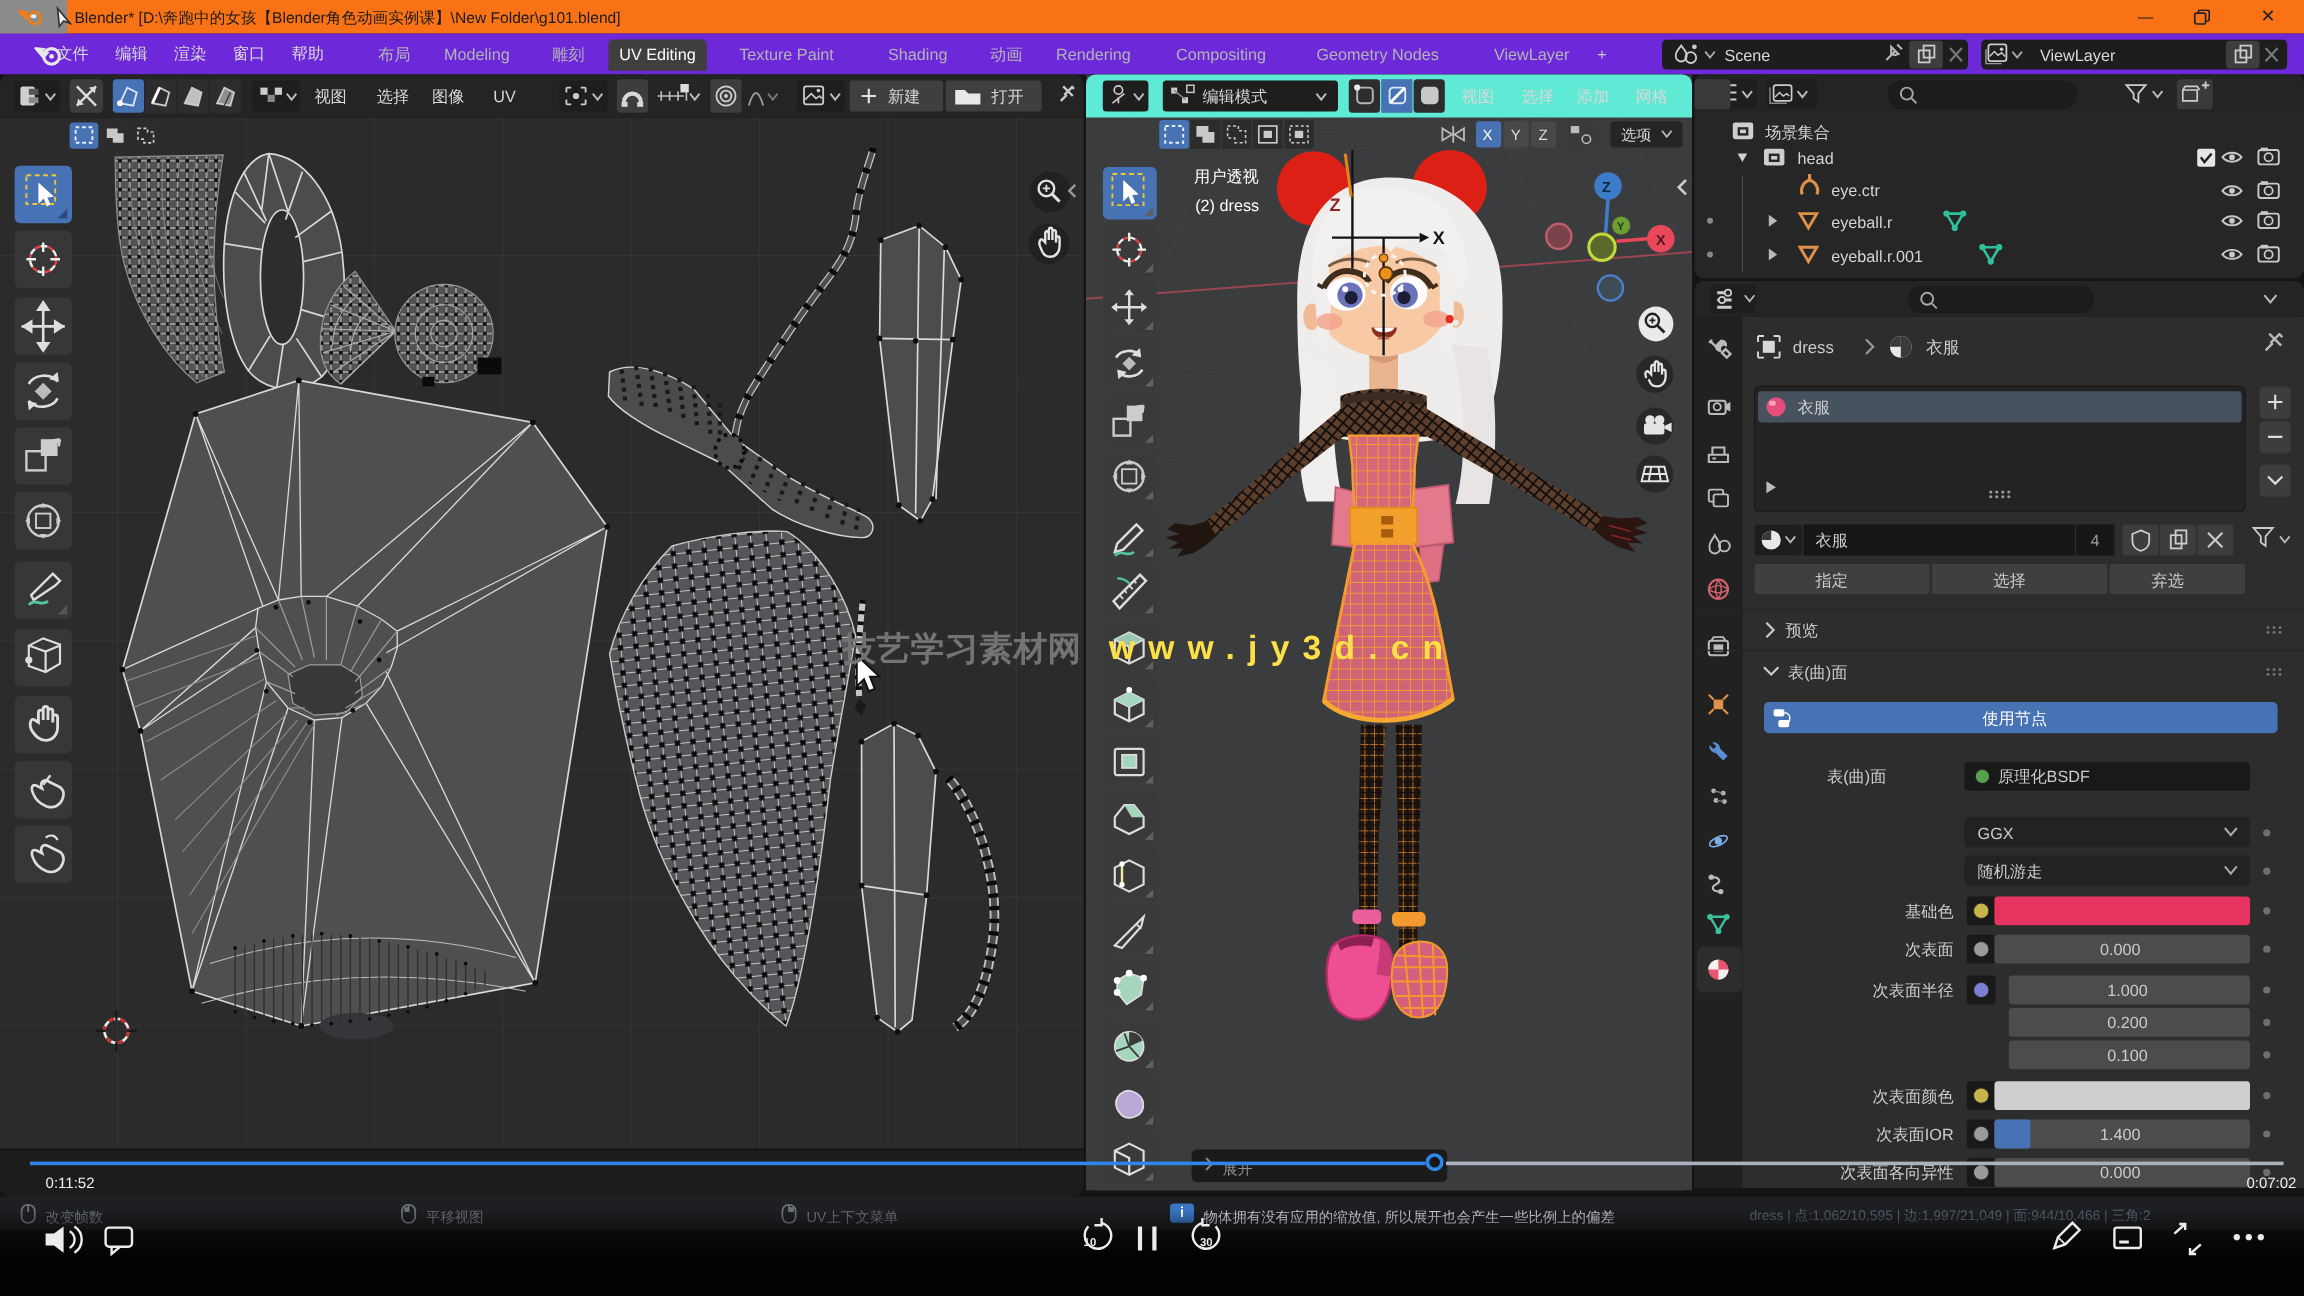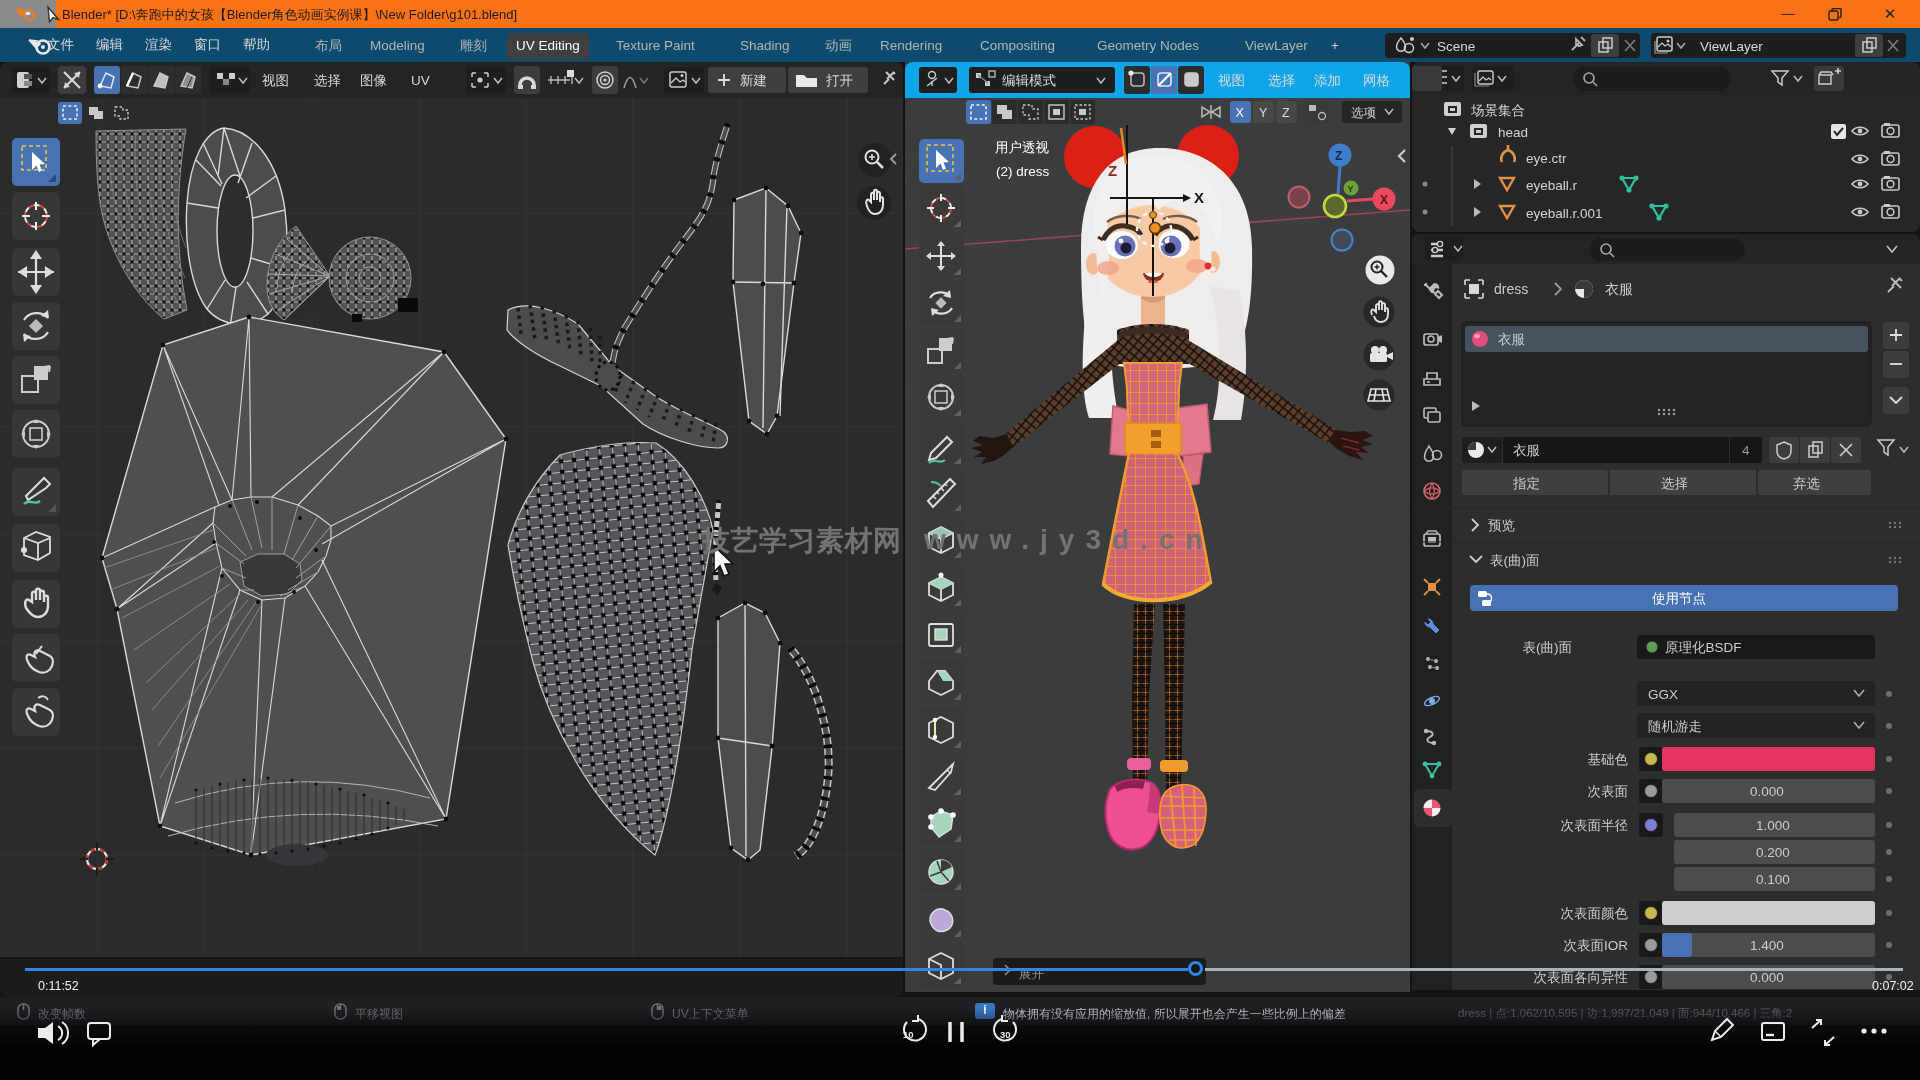--- a/index.html
+++ b/index.html
@@ -5,30 +5,30 @@
 *{box-sizing:border-box;}
 #stage{position:relative;width:1920px;height:1080px;overflow:hidden;background:#141414;
   font-family:"Liberation Sans",sans-serif;-webkit-font-smoothing:antialiased;}
 .abs{position:absolute;}
 
 #titlebar{left:0;top:0;width:1920px;height:28px;background:#f97316;color:#1c1c1c;font-size:13px;}
 #titlebar .appicon{left:0;top:0;width:56px;height:28px;background:#8b8b8b;}
 #titlebar .ttext{left:62px;top:6px;white-space:nowrap;}
 .winbtn{top:0;height:28px;width:46px;color:#222;font-size:13px;text-align:center;line-height:28px;}
 
-#topbar{left:0;top:28px;width:1920px;height:34px;background:#0c4a6e;color:#d9d9d9;font-size:13.5px;}
+#topbar{left:0;top:28px;width:1920px;height:34px;background:#6d28d9;color:#d9d9d9;font-size:13.5px;}
 .menuitem{top:8px;white-space:nowrap;}
 .wstab{top:5px;height:26px;line-height:25px;padding:0 9px;color:#b4b4b4;white-space:nowrap;}
 .wstab.active{background:#3f3f3f;border-radius:4px 4px 0 0;color:#fdfdfd;}
 
 #uvheader{left:0;top:62px;width:903px;height:36px;background:#242424;border-radius:8px 8px 0 0;}
 #uvcanvas{left:0;top:98px;width:903px;height:859px;background:#2b2b2c;}
 #belowuv{left:0;top:959px;width:903px;height:38px;background:#1c1c1c;border-radius:0 0 8px 8px;}
 #vp{left:905px;top:62px;width:505px;height:930px;background:#3b3c3e;border-radius:8px;}
-#vpheader{left:905px;top:62px;width:505px;height:36px;background:#0ea5e9;border-radius:8px 8px 0 0;}
+#vpheader{left:905px;top:62px;width:505px;height:36px;background:#5eead4;border-radius:8px 8px 0 0;}
 #outliner{left:1412px;top:62px;width:508px;height:170px;background:#262626;border-radius:8px;}
 #props{left:1412px;top:234px;width:508px;height:932px;}
 #proptabs{left:1412px;top:264px;width:40px;height:726px;background:#212121;}
 
 #statusbar{left:0;top:997px;width:1920px;height:28px;background:#1e1f22;color:#6d7278;font-size:12px;}
 #videoblack{left:0;top:1047px;width:1920px;height:33px;background:#020202;}
 #videoshade{left:0;top:1008px;width:1920px;height:40px;background:linear-gradient(180deg,rgba(2,2,2,0) 0%,rgba(2,2,2,.75) 70%,#020202 100%);}
 .ptime{color:#f0f0f0;font-size:12.5px;}
 </style></head>
 <body>
@@ -1147,21 +1147,21 @@
       </svg>
     <div class="abs" style="left:672px;top:9px;">UV上下文菜单</div>
     <div class="abs" style="left:975px;top:6px;width:20px;height:16px;background:#3a76c4;border-radius:3px;color:#fff;text-align:center;font-weight:bold;">i</div>
     <div class="abs" style="left:1003px;top:9px;color:#c9cdd3;">物体拥有没有应用的缩放值, 所以展开也会产生一些比例上的偏差</div>
     <div class="abs" style="left:1458px;top:9px;color:#57606c;font-size:11.5px;">dress | 点:1,062/10,595 | 边:1,997/21,049 | 面:944/10,466 | 三角:2</div>
   </div>
   <div id="videoshade" class="abs"></div>
   <div id="videoblack" class="abs"></div>
 
   <div class="abs" style="left:702px;top:522px;color:#737373;font-size:28px;font-weight:bold;letter-spacing:0.5px;z-index:60;">技艺学习素材网</div>
-  <div class="abs" style="left:924px;top:524px;color:#737373;font-size:28px;font-weight:bold;letter-spacing:11px;z-index:60;">www.jy3d.cn</div>
+  <div class="abs" style="left:924px;top:524px;color:#fde047;font-size:28px;font-weight:bold;letter-spacing:11px;z-index:60;">www.jy3d.cn</div>
 
   <div class="abs" style="left:25px;top:968px;width:1163px;height:2.5px;background:#2f86e8;z-index:70;"></div>
   <div class="abs" style="left:1205px;top:968px;width:698px;height:2.5px;background:#a9b1bb;z-index:70;"></div>
   <div class="abs" style="left:1188px;top:961px;width:15px;height:15px;border:3px solid #2f86e8;border-radius:50%;background:#15171a;z-index:71;"></div>
   <div class="ptime abs" style="left:38px;top:979px;z-index:70;">0:11:52</div>
   <div class="ptime abs" style="left:1856px;top:979px;z-index:70;margin-left:16px;">0:07:02</div>
   <svg class="abs" style="left:0;top:1014px;z-index:80;" width="1920" height="46" viewBox="0 0 1920 46">
     <g stroke="#ececec" stroke-width="2" fill="none">
       <path d="M38,14 h7 l8,-6 v22 l-8,-6 h-7 z" fill="#ececec" stroke="none"></path>
       <path d="M58,12 a8,8 0 0 1 0,14 M62,8 a13,13 0 0 1 0,22"></path>

